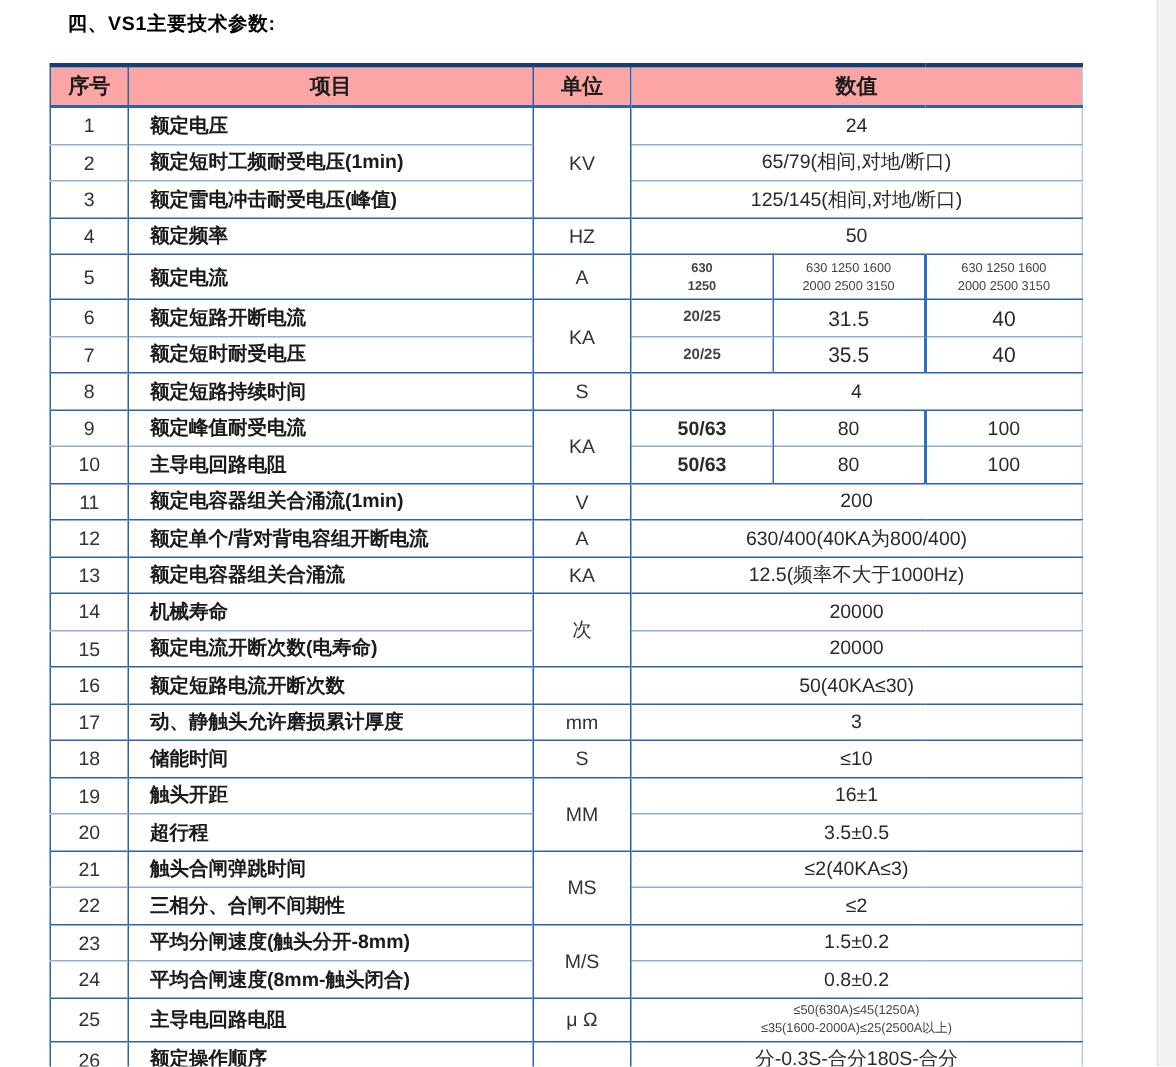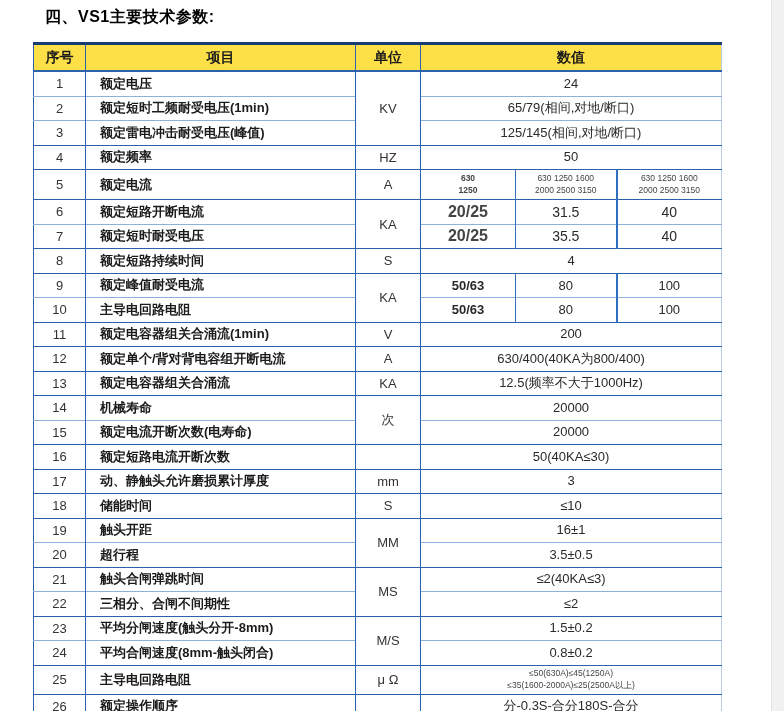--- a/index.html
+++ b/index.html
@@ -3,55 +3,55 @@
 <meta charset="utf-8">
 <style>
   html,body{margin:0;padding:0;}
   body{
     width:784px;height:711px;overflow:hidden;background:#ffffff;position:relative;
     font-family:"Liberation Sans","DejaVu Sans",sans-serif;
     -webkit-font-smoothing:antialiased;
   }
   .title{
     position:absolute;left:45px;top:7px;
-    font-size:16px;font-weight:700;color:#000;
+    font-size:13px;font-weight:700;color:#000;
     letter-spacing:0.5px;
   }
   table.spec{
     position:absolute;left:33px;top:42px;width:688px;
     border-collapse:collapse;table-layout:fixed;
     border-top:3px solid #173d74;
     border-left:1.5px solid #2b62a9;
     border-bottom:2px solid #4f80bd;
     border-right:1px solid #b9cfe8;
   }
   th,td{padding:0;margin:0;text-align:center;vertical-align:middle;overflow:hidden;}
   tr.head th{
-    background:#fde047;height:25px;
+    background:#fca5a5;height:25px;
     font-size:14px;font-weight:700;color:#1b1b1b;
     border-bottom:2px solid #2b62a9;
   }
   th.c-no, th.c-item, th.c-unit{border-right:1.5px solid #2b62a9;}
   td{height:23.5px;font-size:13px;color:#2a2a2a;}
   td.no{border-right:1.5px solid #2b62a9;font-size:13px;color:#333;}
   td.item{
     border-right:1.5px solid #2b62a9;text-align:left;padding-left:14px;
     font-size:13px;font-weight:600;color:#1b1b1b;
     white-space:nowrap;
   }
   td.unit{border-right:1.5px solid #2b62a9;font-size:13px;color:#333;}
   td.val{white-space:pre-line;line-height:1.25;}
   td.v1{border-right:1px solid #3a6db4;white-space:pre-line;font-weight:bold;}
   td.v2{border-right:2px solid #2f6fc0;white-space:pre-line;}
   td.v3{white-space:pre-line;}
   tr.strong td{border-top:1.5px solid #2b62a9;}
   tr.light td{border-top:1px solid #8fb0d8;}
   tr.r5 td.v1, tr.r5 td.v2, tr.r5 td.v3{font-size:8.5px;line-height:1.3;color:#444;}
   tr.r5 td{height:29px;}
-  tr.r67 td.v1{font-size:16px;color:#444;}
+  tr.r67 td.v1{font-size:10px;color:#444;}
   tr.r67 td.v2, tr.r67 td.v3{font-size:14px;}
   tr.r25 td{height:28px;}
   tr.r25 td.val{font-size:8.5px;line-height:1.35;color:#444;}
   .right-strip{
     position:absolute;right:0;top:0;width:12px;height:711px;
     background:#f1f1f1;border-left:1px solid #e3e3e3;
   }
 </style>
 </head>
 <body>

